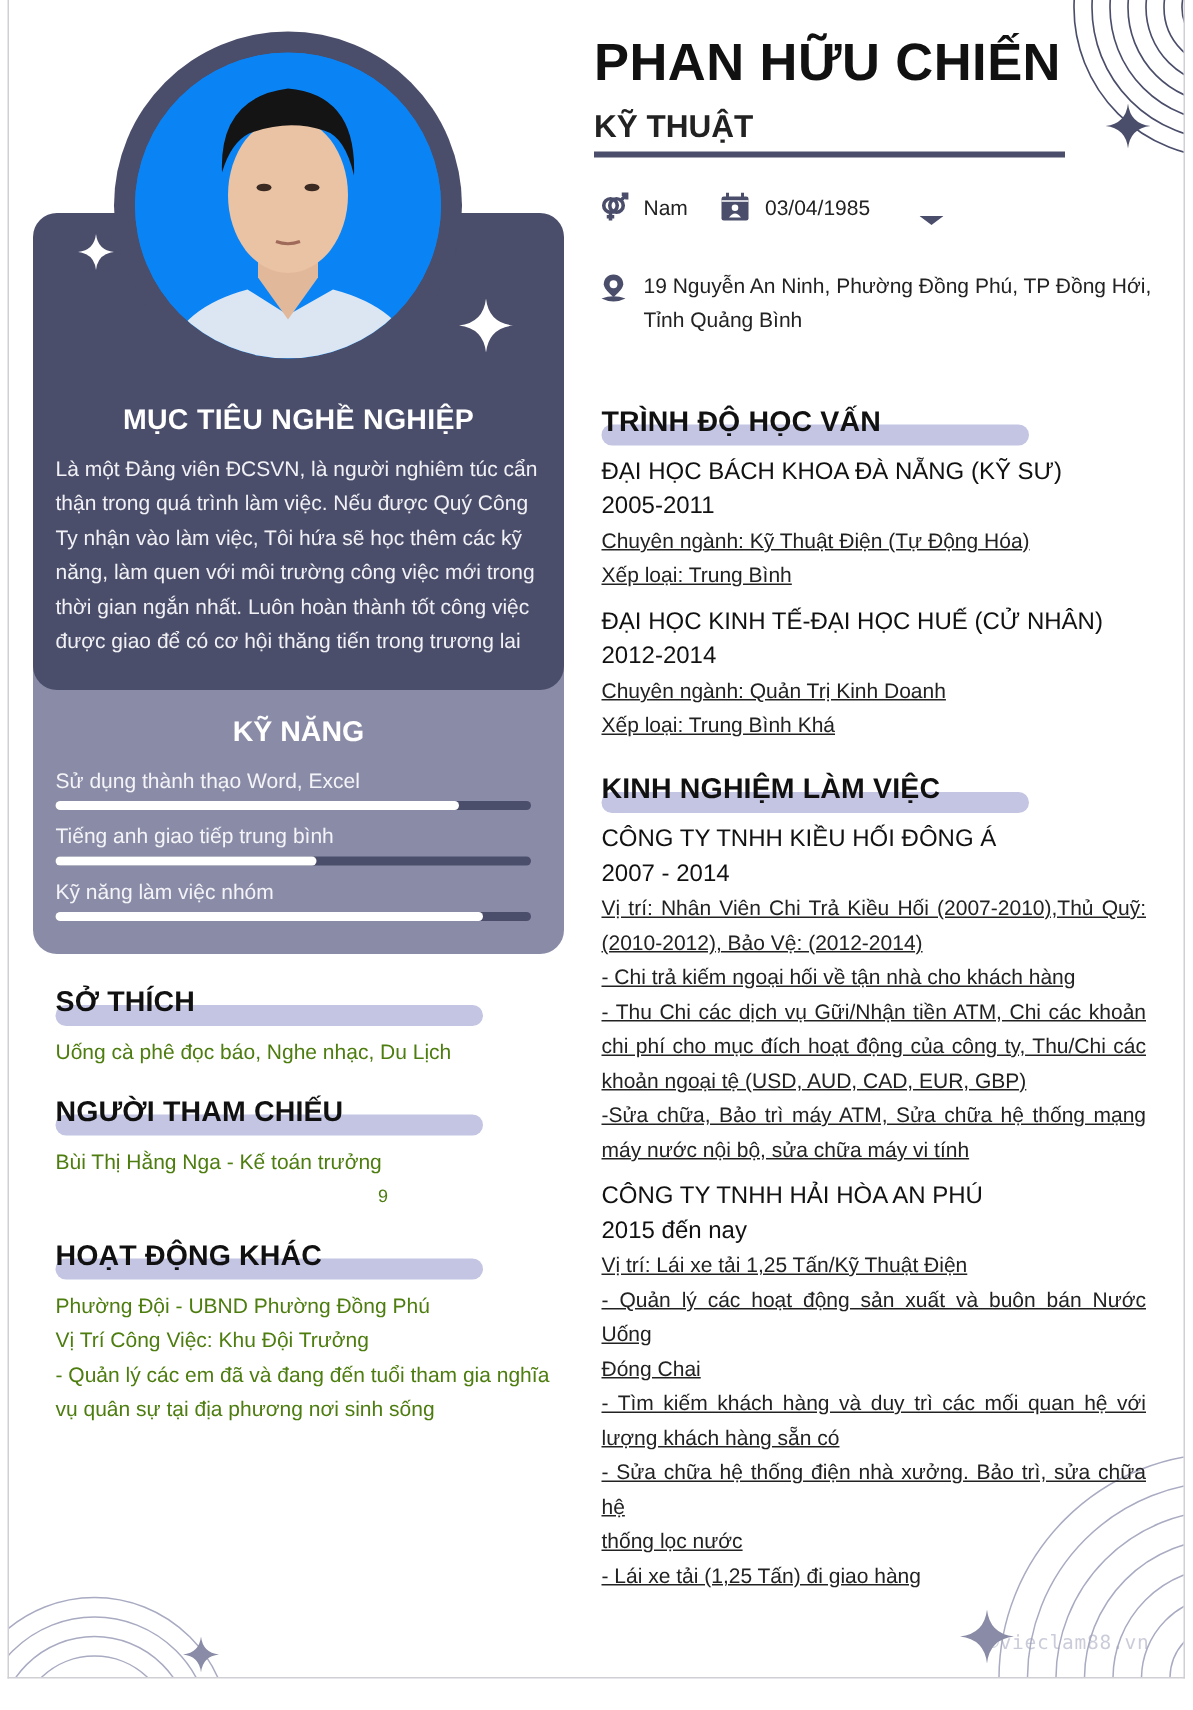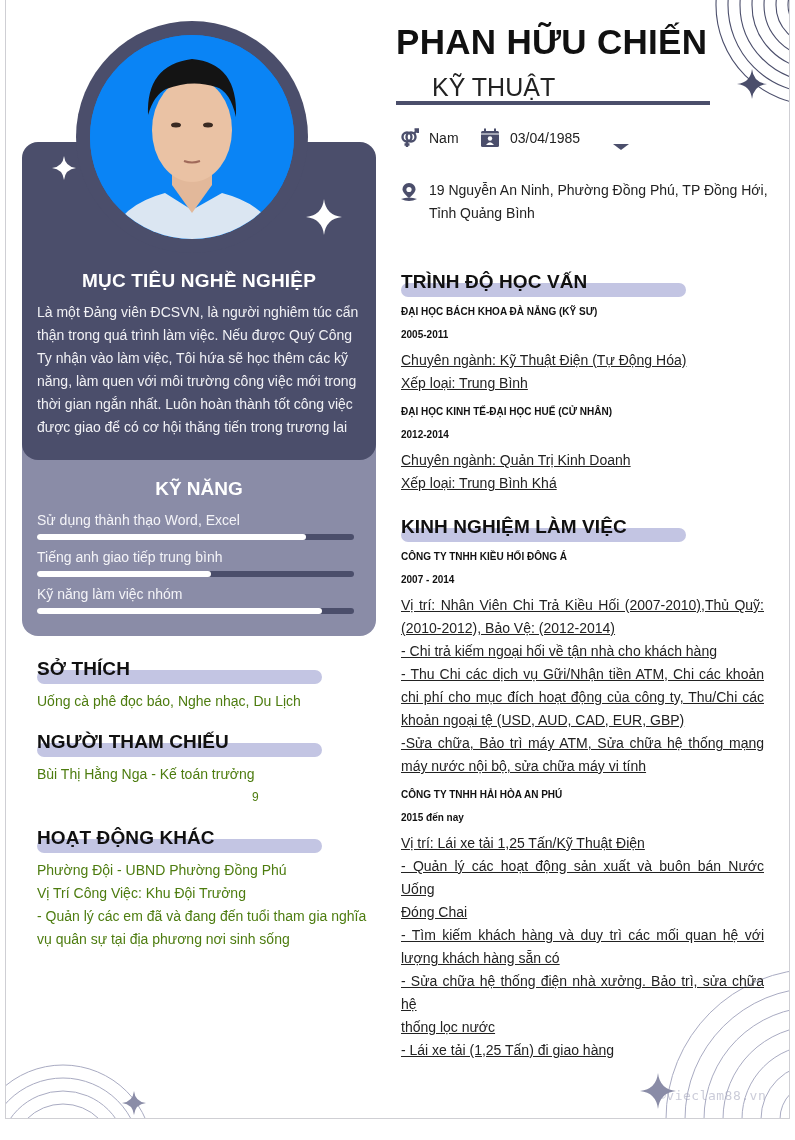--- a/index.html
+++ b/index.html
@@ -59,28 +59,28 @@
     position: absolute; height: 14px; border-radius: 7px; background: #c3c5e3; z-index: 1;
   }
   .txt { position: absolute; font-size: 14px; line-height: 23px; color: #4d7c0f; }
 
   
   .name {
     position: absolute; left: 395px; top: 22px; font-size: 35px; font-weight: bold; color: #111;
     letter-spacing: 0.3px;
   }
   .job {
-    position: absolute; left: 395px; top: 73px; font-size: 25px; font-weight: normal; color: #222; margin-left: 36px;
+    position: absolute; left: 395px; top: 73px; font-size: 21px; font-weight: bold; color: #222;
   }
   .job-rule { position: absolute; left: 395px; top: 101px; width: 314px; height: 4px; background: #4b4e6b; }
 
   .info-row { position: absolute; display: flex; align-items: center; font-size: 14px; color: #222; }
   .info-icon { width: 20px; height: 20px; margin-right: 10px; display: inline-block; }
 
-  .edu-head { position: absolute; left: 395px; font-size: 10px; font-weight: bold; color: #111; }
+  .edu-head { position: absolute; left: 395px; font-size: 16px; font-weight: normal; color: #111; }
   .rtxt { position: absolute; left: 395px; width: 363px; font-size: 14px; line-height: 23px; color: #222; text-decoration: underline; }
   .justify { text-align: justify; }
 
   .watermark {
     position: absolute; left: 652px; top: 1088px; font-family: "DejaVu Sans Mono", monospace;
     font-size: 13px; color: rgba(160,162,185,0.55); letter-spacing: 0.5px;
   }
 </style>
 </head>
 <body>

